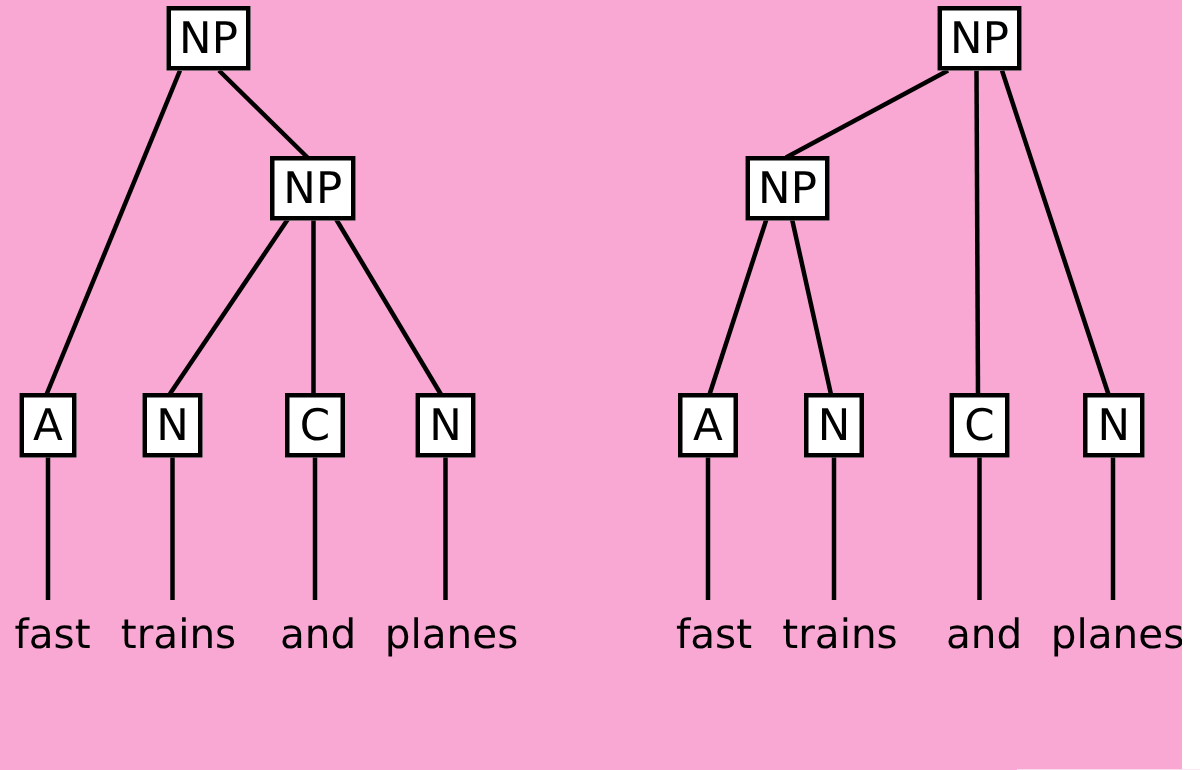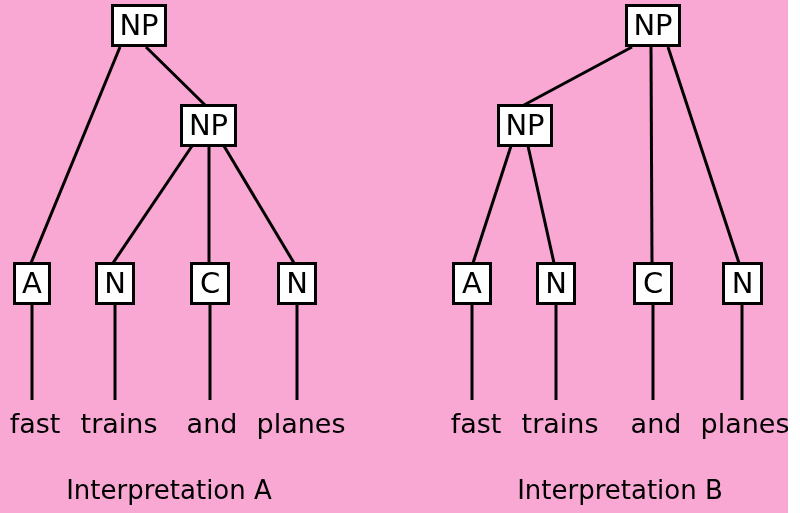--- a/index.html
+++ b/index.html
@@ -94,29 +94,27 @@
   <div class="node" style="left:13px;  top:262px; width:38px; height:43px;">A</div>
   <div class="node" style="left:95px;  top:262px; width:40px; height:43px;">N</div>
   <div class="node" style="left:190px; top:262px; width:40px; height:43px;">C</div>
   <div class="node" style="left:277px; top:262px; width:40px; height:43px;">N</div>
 
   <div class="word" style="left:35px;">fast</div>
   <div class="word" style="left:119px;">trains</div>
   <div class="word" style="left:212px;">and</div>
   <div class="word" style="left:301px;">planes</div>
 
-  <div class="caption" style="left:169px;">Interpretation A</div>
 
   <div class="node" style="left:625px; top:4px;   width:56px; height:43px;">NP</div>
   <div class="node" style="left:497px; top:104px; width:56px; height:43px;">NP</div>
   <div class="node" style="left:452px; top:262px; width:40px; height:43px;">A</div>
   <div class="node" style="left:536px; top:262px; width:40px; height:43px;">N</div>
   <div class="node" style="left:633px; top:262px; width:40px; height:43px;">C</div>
   <div class="node" style="left:722px; top:262px; width:41px; height:43px;">N</div>
 
   <div class="word" style="left:476px;">fast</div>
   <div class="word" style="left:560px;">trains</div>
   <div class="word" style="left:656px;">and</div>
   <div class="word" style="left:745px;">planes</div>
 
-  <div class="caption" style="left:620px;">Interpretation B</div>
 
 </div>
 
 </body></html>

